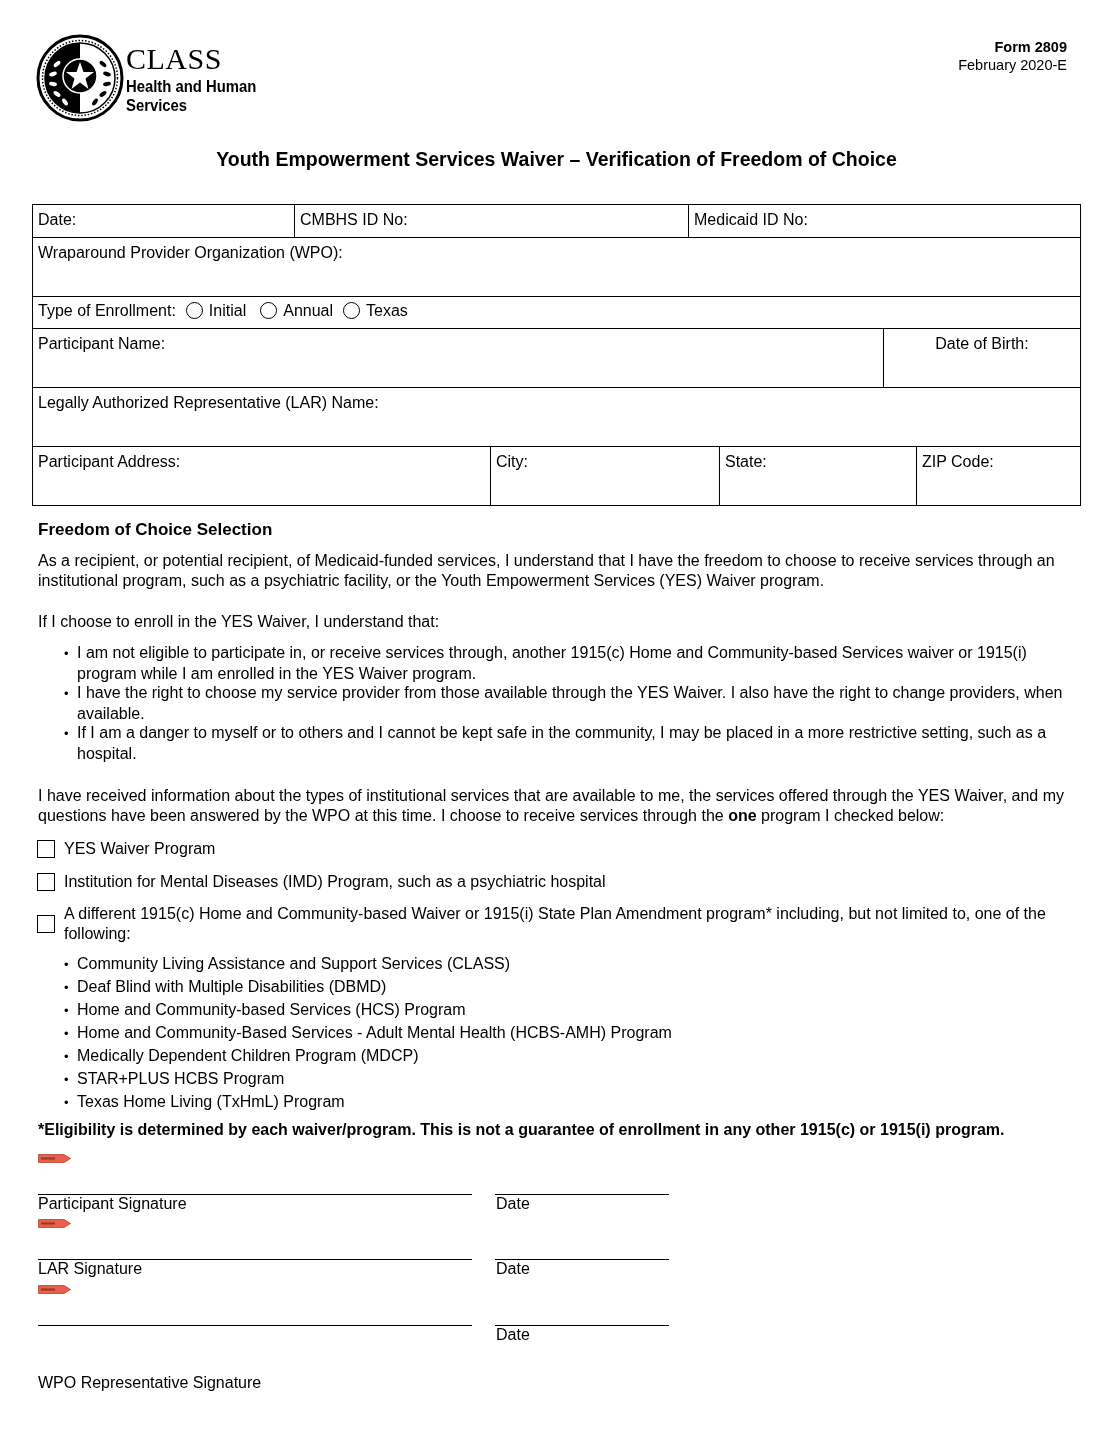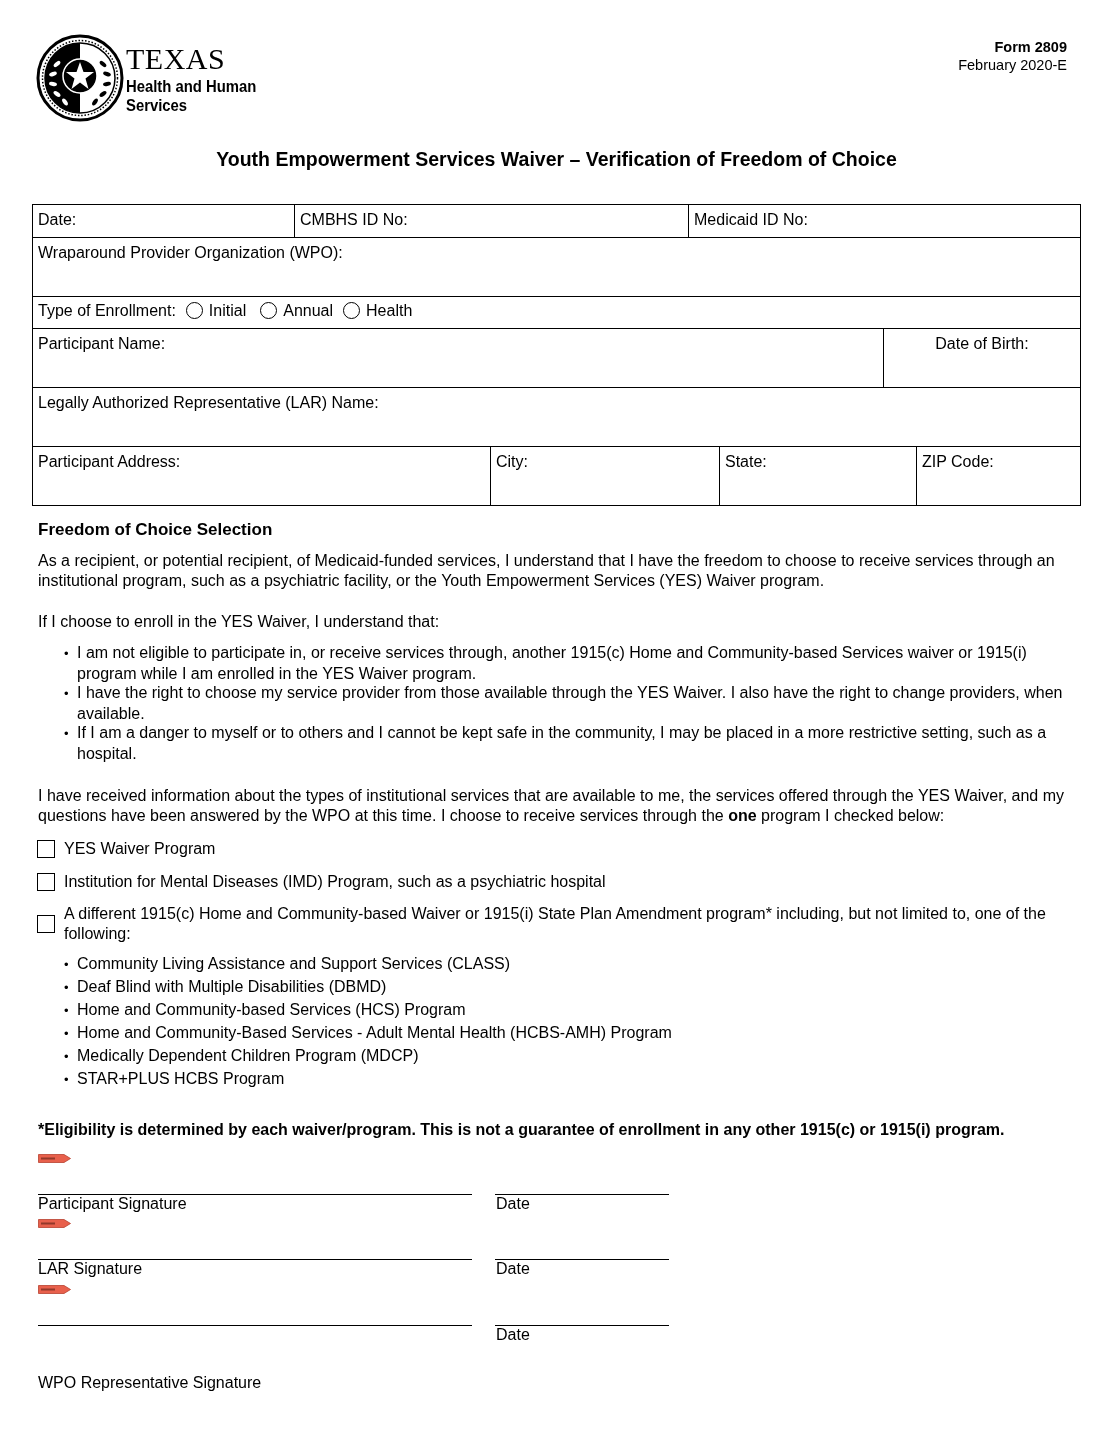--- a/index.html
+++ b/index.html
@@ -62,21 +62,21 @@
     <ellipse cx="68" cy="30" rx="4" ry="2" transform="rotate(40 68 30)"></ellipse>
     <ellipse cx="72" cy="40" rx="4" ry="2" transform="rotate(20 72 40)"></ellipse>
     <ellipse cx="72" cy="50" rx="4" ry="2" transform="rotate(-10 72 50)"></ellipse>
     <ellipse cx="68" cy="60" rx="4" ry="2" transform="rotate(-35 68 60)"></ellipse>
     <ellipse cx="60" cy="68" rx="4" ry="2" transform="rotate(-55 60 68)"></ellipse>
   </g>
   <circle cx="45" cy="42" r="17" fill="#000" stroke="#fff" stroke-width="1.5"></circle>
   <polygon fill="#fff" points="45,28 48.5,38 59,38 50.5,44.5 53.5,55 45,48.5 36.5,55 39.5,44.5 31,38 41.5,38"></polygon>
 </svg>
 <div id="logo-text" class="abs">
-  <span id="logo-texas">TEXAS</span>
+  <span id="logo-texas">CLASS</span>
   <span id="logo-hhs">
     <span>Health and Human</span><br>
     <span>Services</span>
   </span>
 </div>
 <div id="form-id" class="abs">
   <span id="form-num">Form 2809</span>
   <span>February 2020-E</span>
 </div>
 
@@ -91,21 +91,21 @@
   </div>
   <div class="cell" style="left:656px;top:0;width:392px;height:33px;">
     <span>Medicaid ID No:</span>
   </div>
 
   <div class="cell" style="left:0;top:33px;width:1048px;height:59px;">
     <span>Wraparound Provider Organization (WPO):</span>
   </div>
 
   <div class="cell" style="left:0;top:92px;width:1048px;height:32px;padding-top:5px;">
-    <span>Type of Enrollment:</span><span class="radio"></span><span>Initial</span><span class="radio" style="margin-left:14px;"></span><span>Annual</span><span class="radio"></span><span>Health</span>
+    <span>Type of Enrollment:</span><span class="radio"></span><span>Initial</span><span class="radio" style="margin-left:14px;"></span><span>Annual</span><span class="radio"></span><span>Texas</span>
   </div>
 
   <div class="cell" style="left:0;top:124px;width:851px;height:59px;">
     <span>Participant Name:</span>
   </div>
   <div class="cell" style="left:851px;top:124px;width:197px;height:59px;text-align:center;">
     <span>Date of Birth:</span>
   </div>
 
   <div class="cell" style="left:0;top:183px;width:1048px;height:59px;">
@@ -147,20 +147,21 @@
 <div class="chk" style="top:915px;"></div>
 <div class="chk-label" style="top:904px;">A different 1915(c) Home and Community-based Waiver or 1915(i) State Plan Amendment program* including, but not limited to, one of the following:</div>
 
 <ul class="bullets prog" style="top:953px;">
   <li>Community Living Assistance and Support Services (CLASS)</li>
   <li>Deaf Blind with Multiple Disabilities (DBMD)</li>
   <li>Home and Community-based Services (HCS) Program</li>
   <li>Home and Community-Based Services - Adult Mental Health (HCBS-AMH) Program</li>
   <li>Medically Dependent Children Program (MDCP)</li>
   <li>STAR+PLUS HCBS Program</li>
+  <li>Texas Home Living (TxHmL) Program</li>
 </ul>
 
 <div class="p" style="top:1120px;font-weight:bold;">*Eligibility is determined by each waiver/program. This is not a guarantee of enrollment in any other 1915(c) or 1915(i) program.</div>
 
 <svg class="sign-tag" style="top:1154px;" viewBox="0 0 33 9">
     <polygon points="0.5,0.5 26,0.5 32.5,4.5 26,8.5 0.5,8.5" fill="#e8604c" stroke="#b8402e" stroke-width="0.8"></polygon>
     <rect x="3" y="3.5" width="14" height="2" fill="#5a1e14" opacity="0.6"></rect>
   </svg>
 <div class="sig-line" style="left:38px;top:1194px;width:434px;"></div>
 <div class="sig-label" style="left:38px;top:1195px;">Participant Signature</div>

